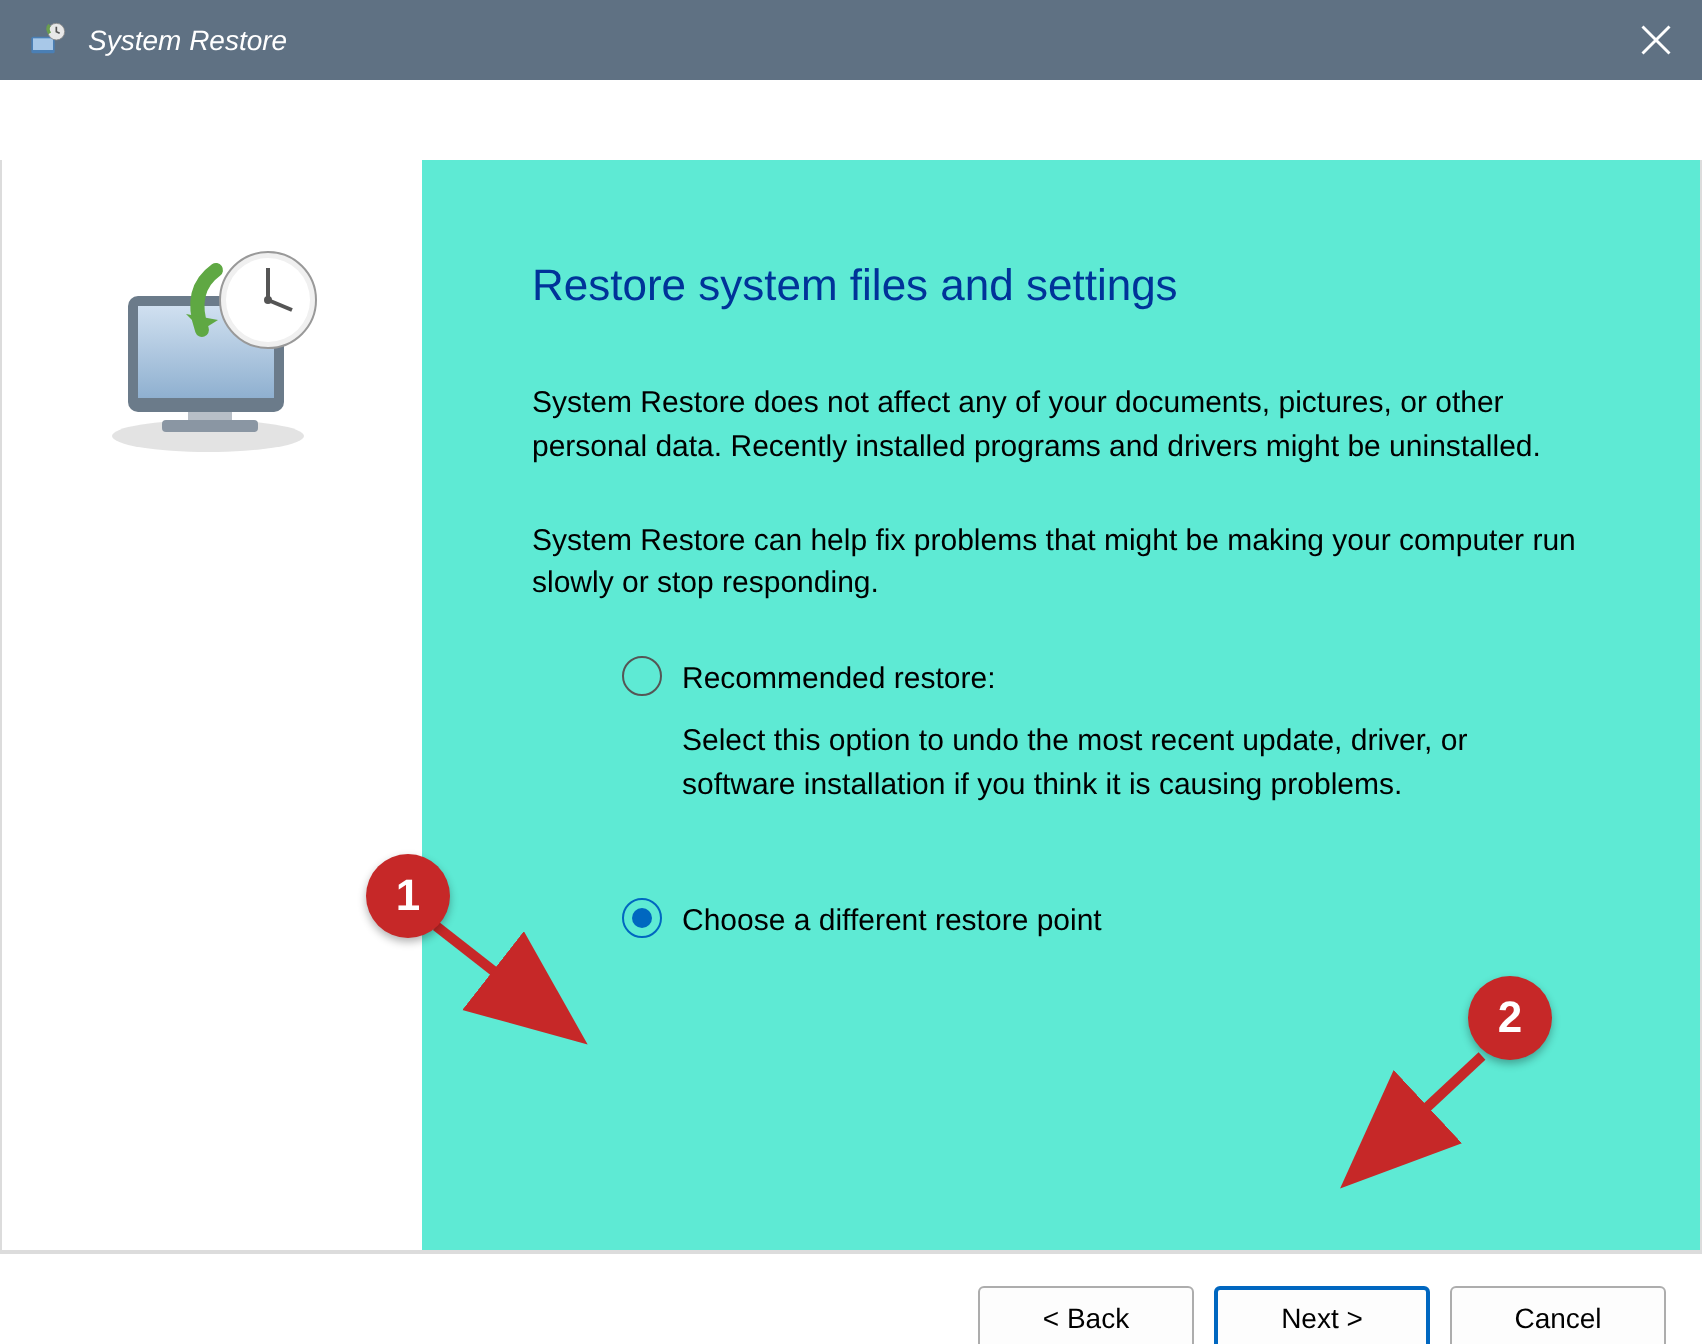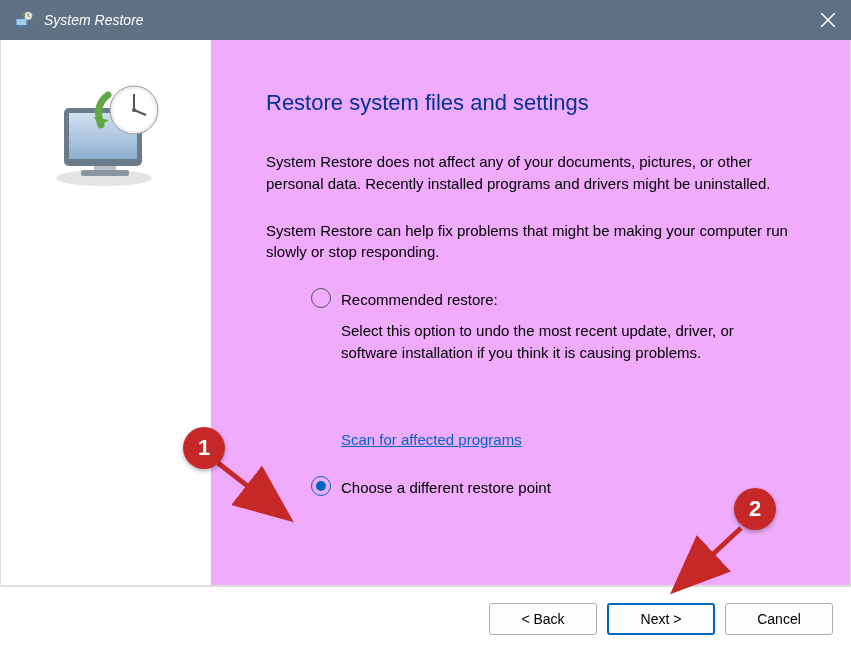--- a/index.html
+++ b/index.html
@@ -21,23 +21,24 @@
       justify-content: space-between;
       font-style: italic;
     }
     .titlebar-left { display: flex; align-items: center; gap: 10px; }
     .titlebar-icon { width: 20px; height: 20px; }
     .titlebar-title { font-size: 14px; font-weight: 400; }
     .close-btn { width: 18px; height: 18px; cursor: pointer; }
     .content-area {
       display: flex;
       height: 546px;
-      background: #f0abfc;
+      background: #5eead4;
       border: 1px solid #dcdcdc;
       border-top: none;
+      margin-top: 40px;
     }
     .sidebar {
       width: 210px;
       background: #fff;
       padding: 40px 20px;
       display: flex;
       justify-content: center;
       align-items: flex-start;
     }
     .restore-icon { width: 120px; height: 110px; }
@@ -151,21 +152,20 @@
     <p class="para">System Restore can help fix problems that might be making your computer run slowly or stop responding.</p>
 
     <div class="options">
       <div class="radio-row">
         <div class="radio"></div>
         <span class="radio-label">Recommended restore:</span>
       </div>
       <p class="recommend-text">Select this option to undo the most recent update, driver, or software installation if you think it is causing problems.</p>
 
 
-      <a class="scan-link">Scan for affected programs</a>
 
       <div class="radio-row second-radio">
         <div class="radio selected"></div>
         <span class="radio-label">Choose a different restore point</span>
       </div>
     </div>
   </div>
 </div>
 
 <div class="button-bar">

